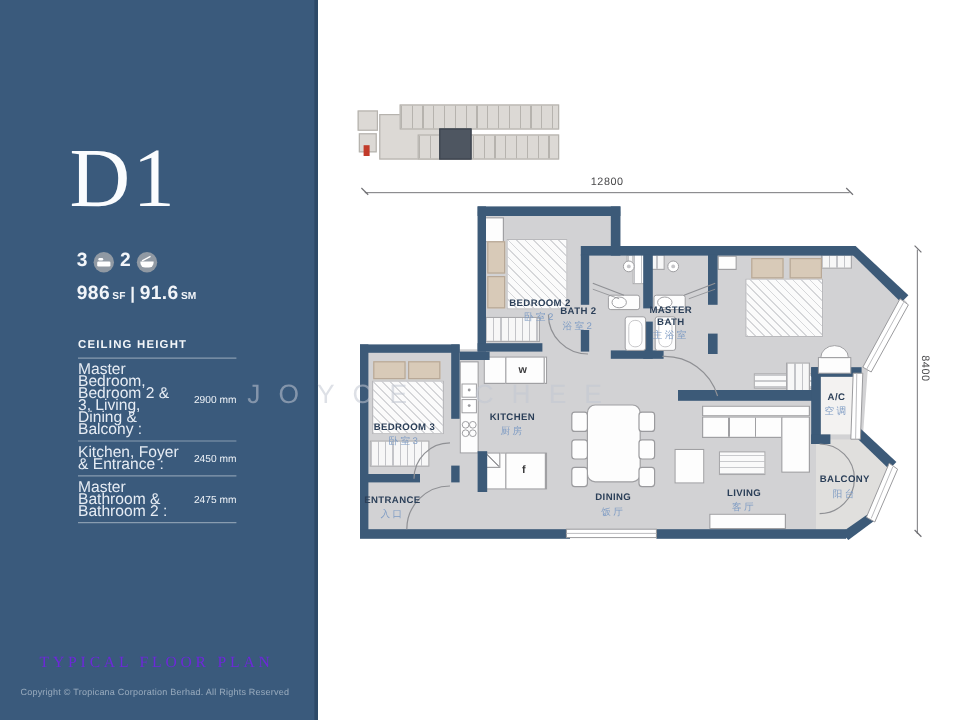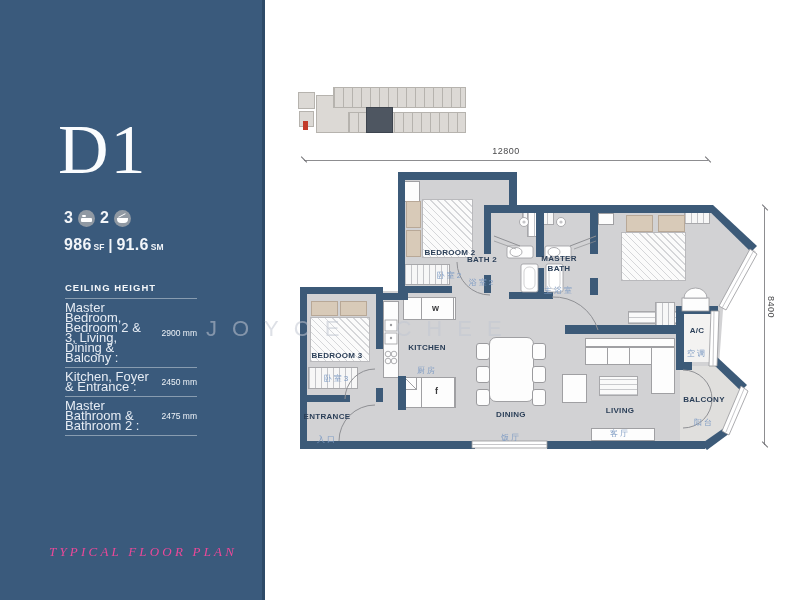--- a/index.html
+++ b/index.html
@@ -18,21 +18,21 @@
   .area-row{position:absolute;left:64px;top:236px;display:flex;align-items:baseline;color:#f2f5f9;z-index:5;}
   .area-num{font-size:16px;font-weight:bold;letter-spacing:.3px;}
   .area-unit{font-size:8.5px;font-weight:bold;margin-left:2px;margin-right:4px;}
   .area-sep{font-size:14px;font-weight:bold;margin-right:4px;}
   .ceil{position:absolute;left:65px;top:282px;width:132px;z-index:5;}
   .ceil-title{font-size:9.5px;font-weight:bold;letter-spacing:1px;color:#f4f7fa;margin-bottom:5px;}
   .ceil-row{display:flex;justify-content:space-between;align-items:center;border-top:1px solid rgba(255,255,255,.4);padding:4px 0;}
   .ceil-row:last-child{border-bottom:1px solid rgba(255,255,255,.4);}
   .ceil-label{width:88px;font-size:13px;line-height:10px;color:#e6ecf4;}
   .ceil-val{font-size:8.5px;color:#eef3f8;white-space:nowrap;}
-  .plan-type{position:absolute;left:49px;top:544px;font-family:"Liberation Serif",serif;font-size:13px;letter-spacing:3.2px;color:#ec4899;z-index:5;font-style:italic;}
+  .plan-type{position:absolute;left:33px;top:544px;font-family:"Liberation Serif",serif;font-size:13px;letter-spacing:3.2px;color:#6d28d9;z-index:5;}
   .copyright{position:absolute;left:17px;top:572px;font-size:7.5px;color:rgba(226,233,240,.55);z-index:5;letter-spacing:.2px;}
   
   .kp{position:absolute;background:#dcd9d5;border:1px solid #b6b3ae;box-sizing:border-box;z-index:6;}
   .kp-stripes{background-image:repeating-linear-gradient(90deg,#b6b3ae 0 1px,transparent 1px 9px);}
   .kp-dark{position:absolute;background:#4e5661;border:1px solid #3d444e;box-sizing:border-box;z-index:7;}
   .kp-red{position:absolute;background:#c23b2a;z-index:8;}
   
   .floor{position:absolute;left:0;top:0;width:800px;height:600px;background:#d2d2d4;z-index:1;
     clip-path:polygon(398px 176px,517px 176px,517px 209px,710px 209px,756px 252px,723px 310px,719px 365px,744px 389px,726px 433px,702px 448px,300px 448px,300px 291px,398px 291px);}
   .balcony-floor{position:absolute;left:0;top:0;width:800px;height:600px;background:#e0dfdd;z-index:2;
@@ -48,21 +48,21 @@
   .hatchh{position:absolute;background-color:#fafafa;border:1px solid #a8a8ab;box-sizing:border-box;z-index:10;
     background-image:repeating-linear-gradient(0deg,#c9cacd 0 1px,transparent 1px 5px);}
   .pillow{position:absolute;background:#d8cab8;border:1px solid #b8a897;box-sizing:border-box;z-index:11;}
   .chair{position:absolute;background:#fdfdfd;border:1px solid #9b9b9e;border-radius:3px;box-sizing:border-box;z-index:10;}
   .table{border-radius:7px;}
   .sofa-seats{background-image:repeating-linear-gradient(90deg,transparent 0 21px,#a0a0a3 21px 22px);}
   .appl{position:absolute;font-size:9px;font-weight:bold;color:#3a3a3c;z-index:12;}
   
   .room-label{position:absolute;text-align:center;z-index:40;}
   .room-label .en{font-size:8px;font-weight:bold;color:#2b3f58;letter-spacing:.3px;line-height:9.5px;}
-  .room-label .cn{font-size:8px;color:#7f9cc4;margin-top:12px;letter-spacing:2px;}
+  .room-label .cn{font-size:8px;color:#7f9cc4;margin-top:1px;letter-spacing:2px;}
   
   .dim-line{position:absolute;background:#8d8d90;z-index:20;}
   .tick{position:absolute;width:8px;height:1px;background:#707074;transform:rotate(45deg);z-index:21;}
   .dim-text{position:absolute;font-size:9px;color:#4a4a4c;z-index:21;letter-spacing:.5px;}
   .dim-text-v{writing-mode:vertical-rl;}
   
   .overlay-svg{position:absolute;left:0;top:0;z-index:32;pointer-events:none;}
   .watermark{position:absolute;left:206px;top:316px;z-index:60;font-size:22px;letter-spacing:15px;word-spacing:20px;
     color:rgba(193,199,209,.55);white-space:nowrap;}
 </style>
@@ -100,20 +100,21 @@
       <span class="ceil-label">Kitchen, Foyer &amp; Entrance :</span>
       <span class="ceil-val">2450 mm</span>
     </div>
     <div class="ceil-row">
       <span class="ceil-label">Master Bathroom &amp; Bathroom 2 :</span>
       <span class="ceil-val">2475 mm</span>
     </div>
   </div>
 
   <div class="plan-type">TYPICAL FLOOR PLAN</div>
+  <div class="copyright">Copyright © Tropicana Corporation Berhad. All Rights Reserved</div>
 
   <div>
     <div class="kp" style="left:298px;top:92px;width:17px;height:17px;"></div>
     <div class="kp" style="left:299px;top:111px;width:15px;height:16px;"></div>
     <div class="kp" style="left:316px;top:95px;width:52px;height:38px;"></div>
     <div class="kp kp-stripes" style="left:333px;top:87px;width:133px;height:21px;"></div>
     <div class="kp kp-stripes" style="left:348px;top:112px;width:118px;height:21px;"></div>
     <div class="kp-dark" style="left:366px;top:107px;width:27px;height:26px;"></div>
     <div class="kp-red" style="left:303px;top:121px;width:5px;height:9px;"></div>
   </div>

